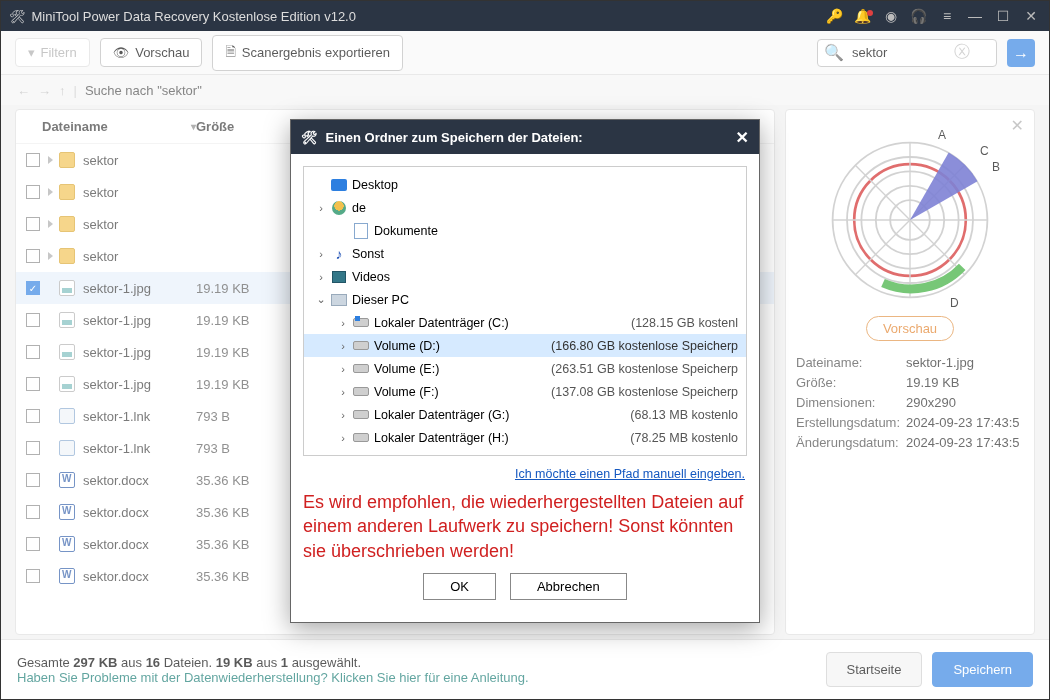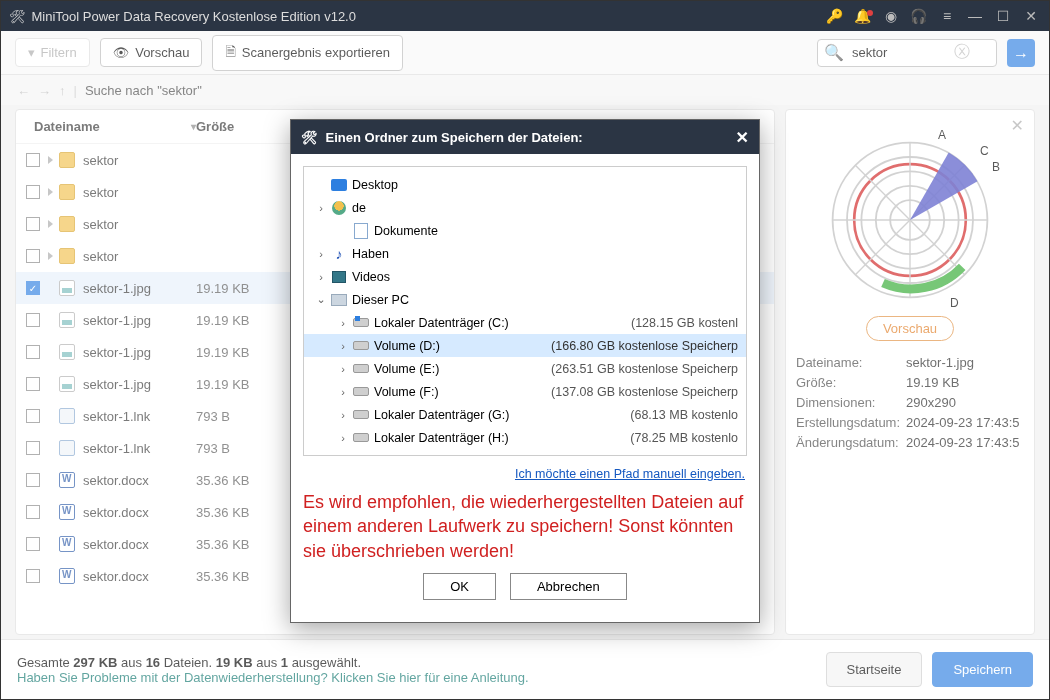--- a/index.html
+++ b/index.html
@@ -23,21 +23,21 @@
 .searchbox input { border:none; outline:none; font-size:13px; width:100px; }
 .searchbox .clear { color:#bbb; padding:0 4px; cursor:default; }
 .go { width:28px; height:28px; background:#2d7fe0; color:#fff; display:flex; align-items:center; justify-content:center; border-radius:4px; cursor:default; }
 
 .crumbbar { height:30px; display:flex; align-items:center; padding:0 16px; gap:8px; font-size:13px; color:#444; background:#f4f4f4; }
 .crumbbar .navbtn { color:#bbb; cursor:default; }
 
 .main { flex:1; display:flex; overflow:hidden; padding:4px 14px; gap:10px; }
 .listpane { flex:1; background:#fff; border:1px solid #ddd; border-radius:4px; display:flex; flex-direction:column; overflow:hidden; }
 .colhead { display:flex; align-items:center; height:34px; border-bottom:1px solid #eee; font-size:13px; color:#333; font-weight:600; }
-.colhead .c1 { width:180px; padding-left:10px; display:flex; align-items:center; gap:8px; }
+.colhead .c1 { width:180px; padding-left:10px; display:flex; align-items:center; gap:16px; }
 .colhead .c2 { width:100px; }
 .colhead .chev { color:#888; font-size:10px; }
 
 .rows { flex:1; overflow:auto; }
 .row { display:flex; align-items:center; height:32px; font-size:13px; color:#333; }
 .row.sel { background:#e6f0fb; }
 .row .c1 { width:180px; padding-left:10px; display:flex; align-items:center; gap:8px; }
 .row .c2 { width:100px; color:#555; }
 .row .cb { width:14px; height:14px; border:1px solid #888; background:#fff; display:inline-flex; align-items:center; justify-content:center; font-size:10px; color:#fff; }
 .row .cb.checked { background:#2d7fe0; border-color:#2d7fe0; }
@@ -387,21 +387,21 @@
           <span class="ticon">
             <span class="ic-folderdoc"></span>
           </span>
           <span class="tlabel">Dokumente</span>
         </div>
         <div class="tnode" style="padding-left: 8px;">
           <span class="tw">›</span>
           <span class="ticon">
             <span class="ic-music">♪</span>
           </span>
-          <span class="tlabel">Haben</span>
+          <span class="tlabel">Sonst</span>
         </div>
         <div class="tnode" style="padding-left: 8px;">
           <span class="tw">›</span>
           <span class="ticon">
             <span class="ic-video"></span>
           </span>
           <span class="tlabel">Videos</span>
         </div>
         <div class="tnode" style="padding-left: 8px;">
           <span class="tw">⌄</span>

